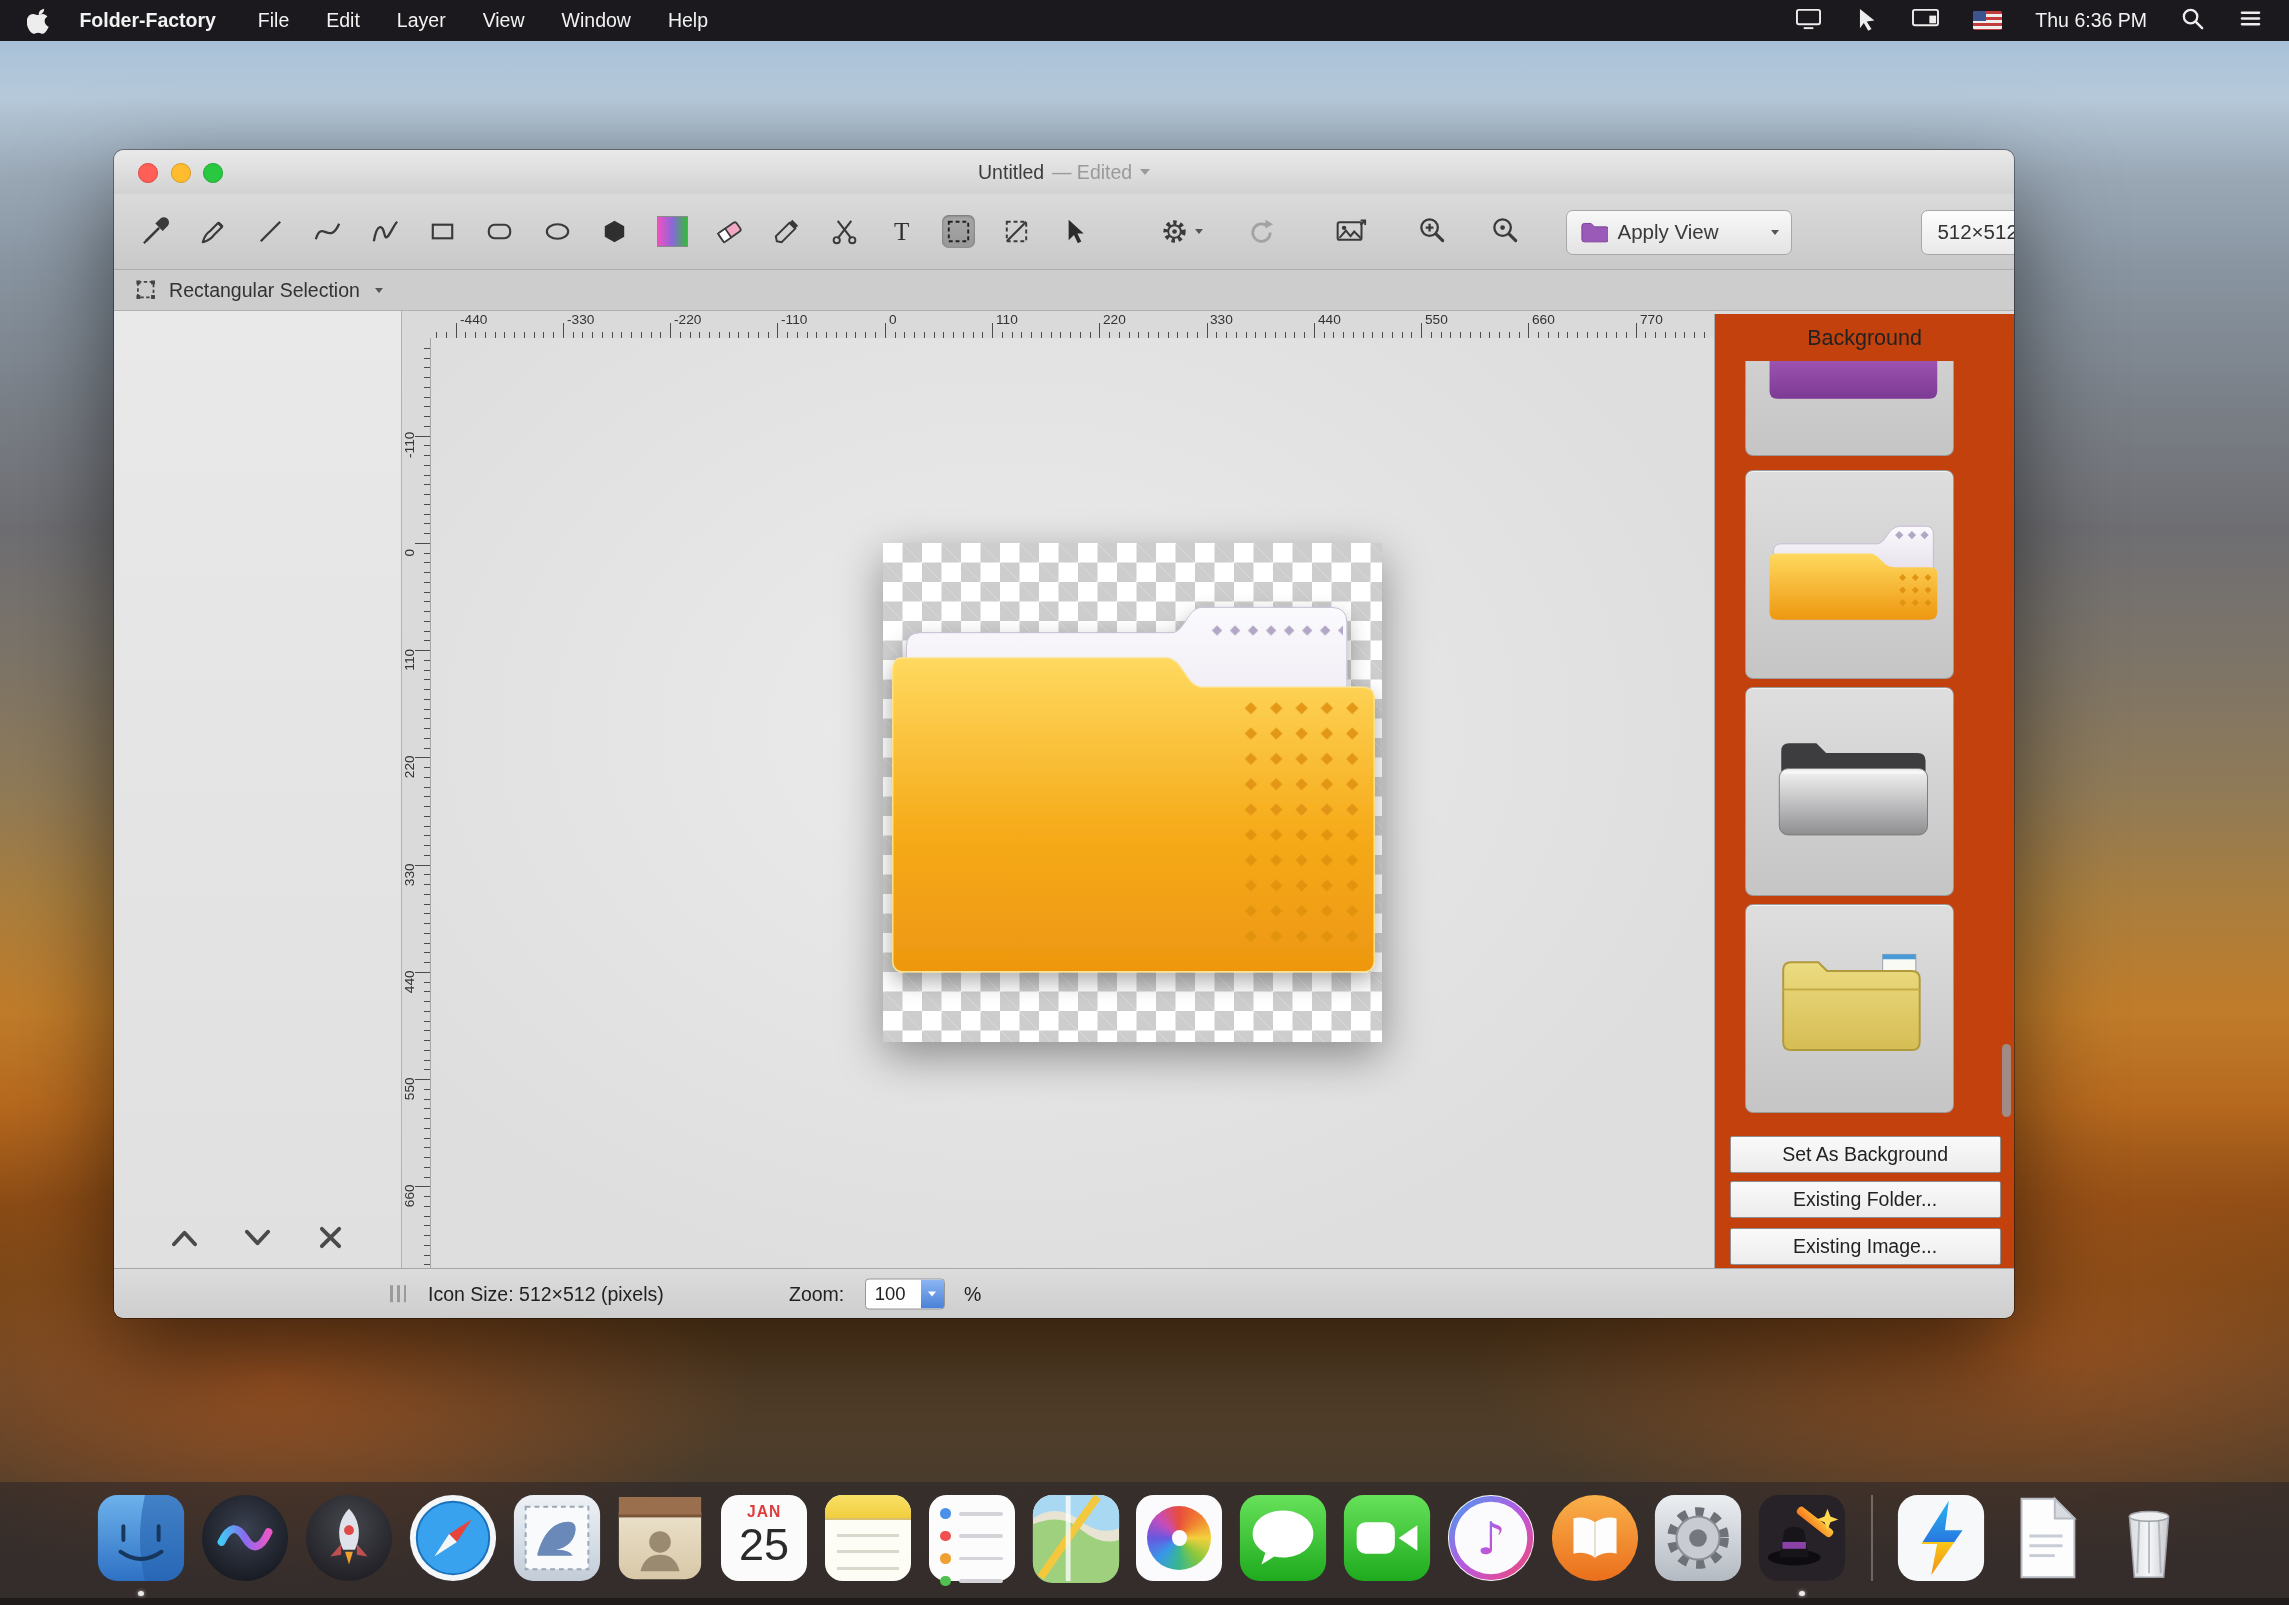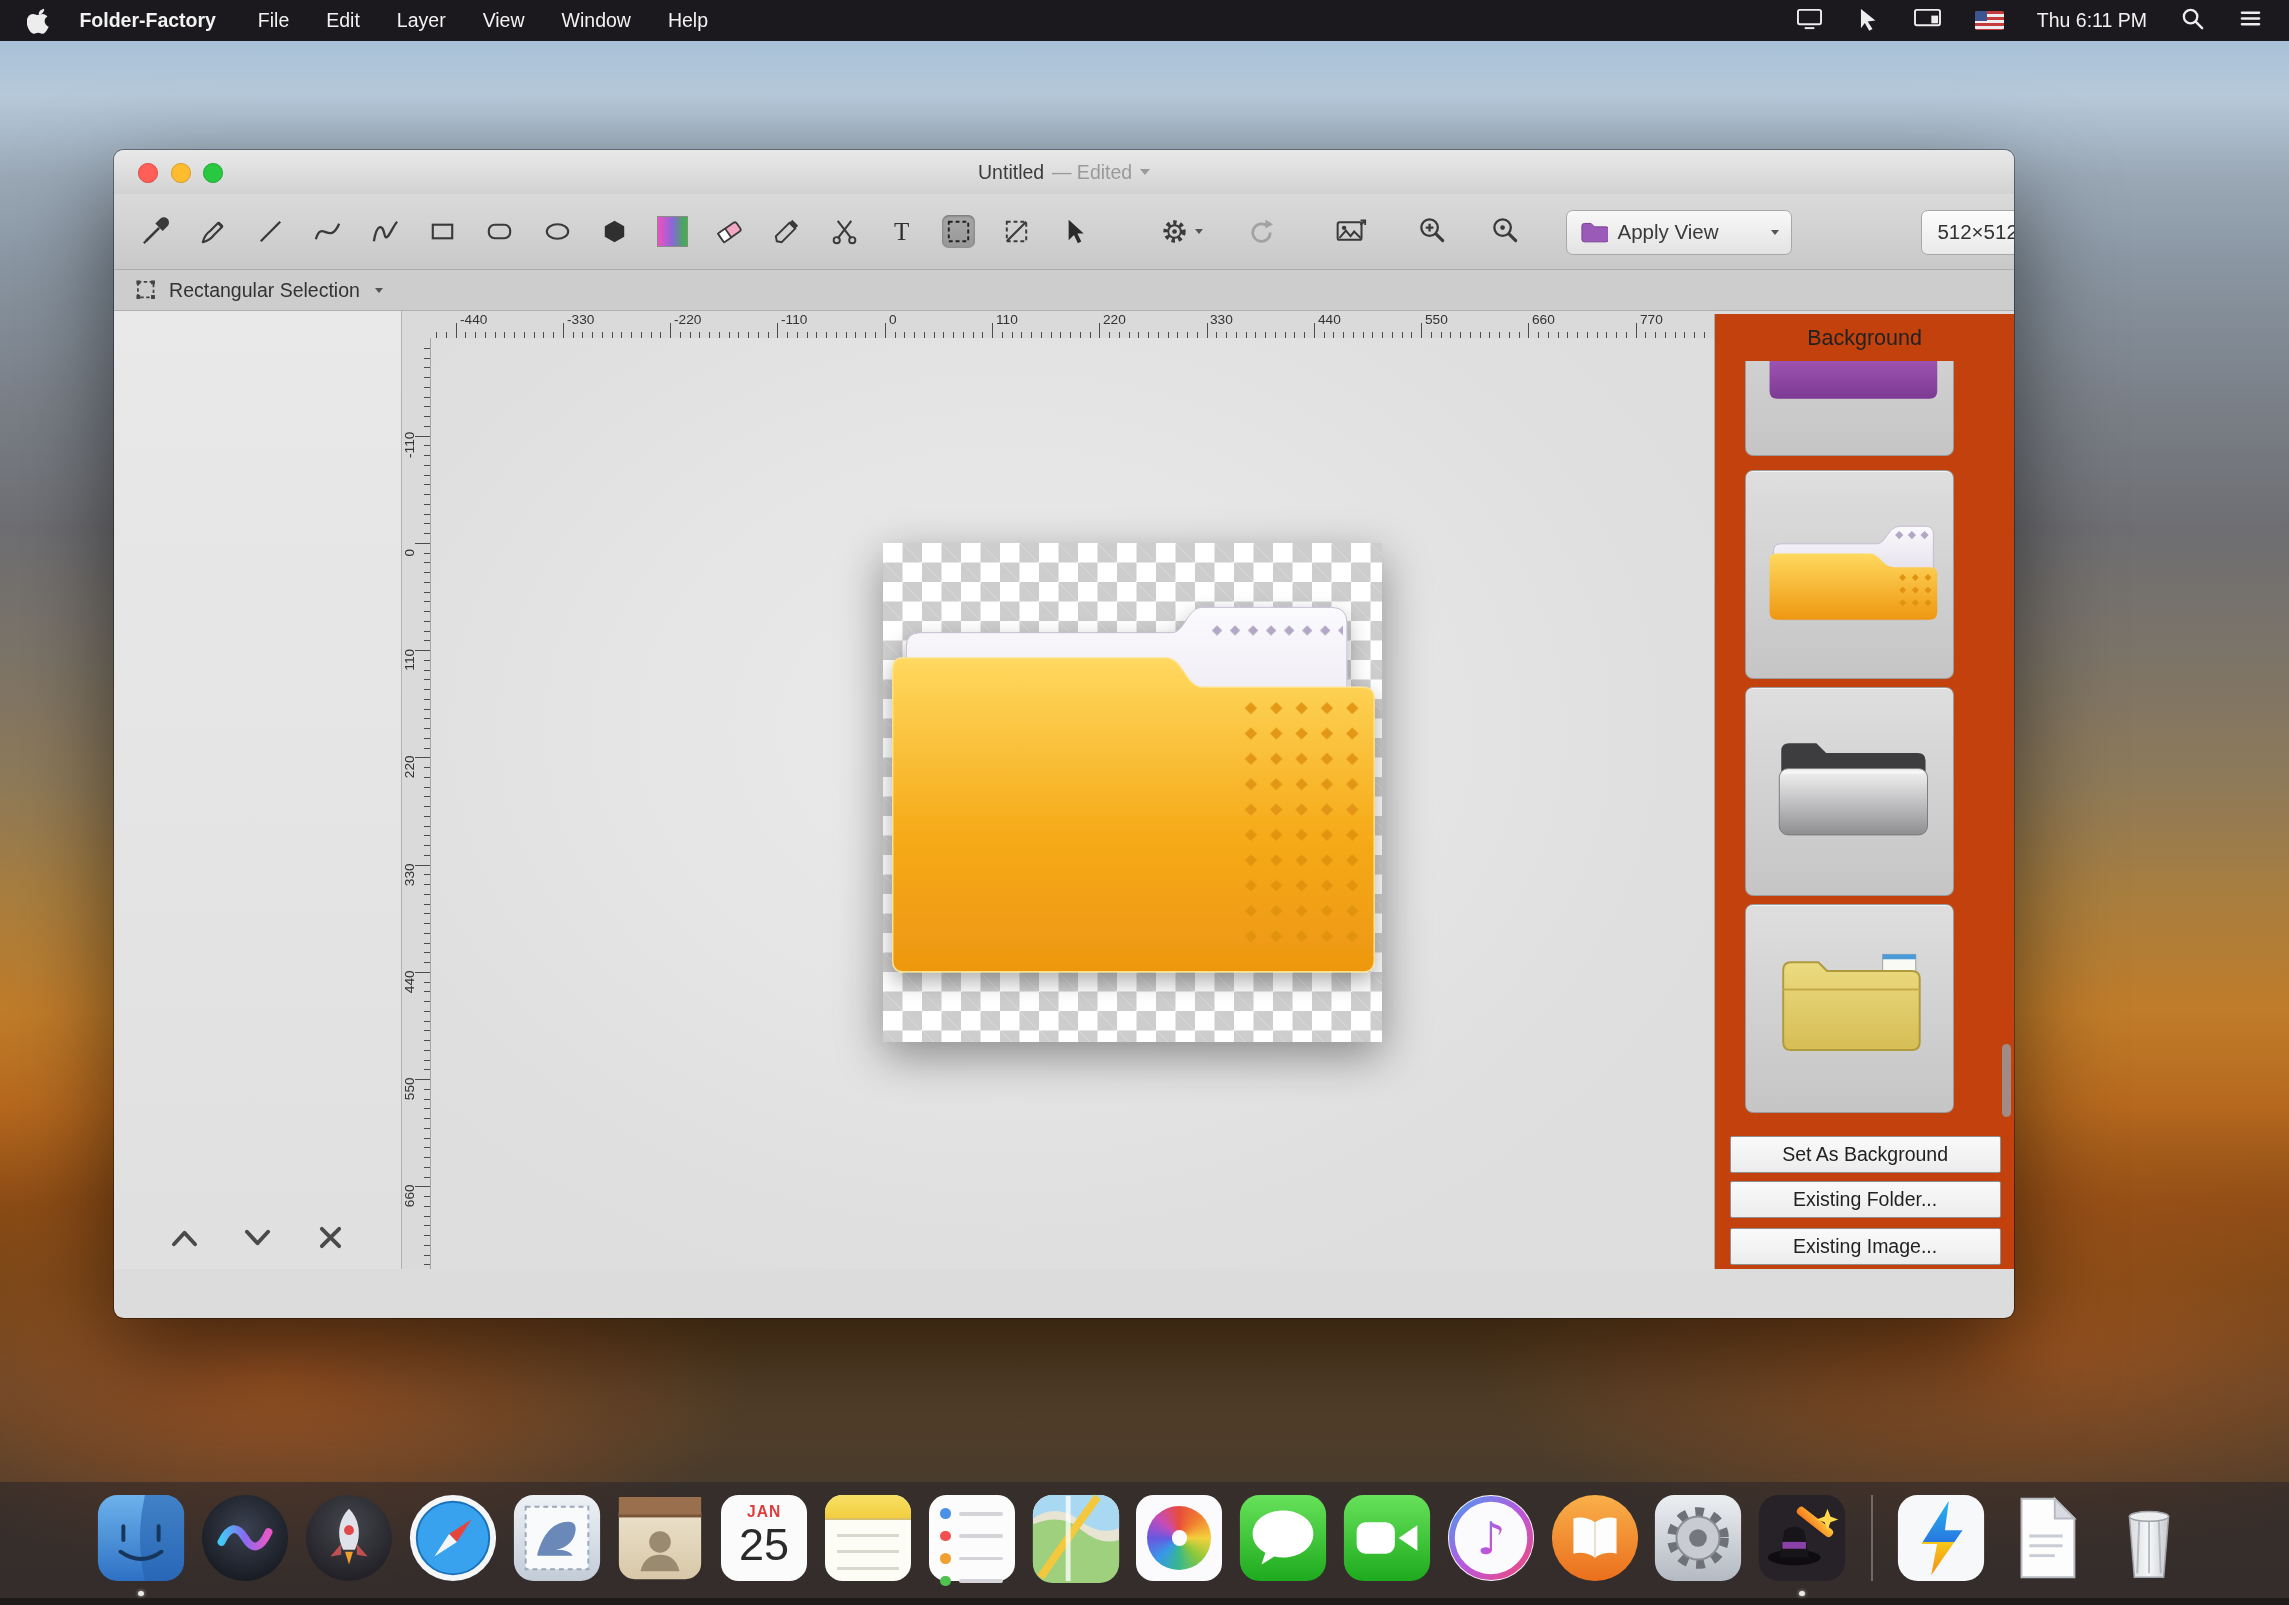--- a/index.html
+++ b/index.html
@@ -132,21 +132,21 @@
       </span>
       <span>
         <svg width="29" height="25" viewBox="0 0 30 26">
             <rect x="2" y="4" width="26" height="16" rx="2" fill="none" stroke="#ededed" stroke-width="2"></rect>
             <rect x="19" y="10" width="7" height="8" fill="#ededed"></rect>
           </svg>
       </span>
       <span class="flag">
           <i></i>
         </span>
-      <span class="clock">Thu 6:11 PM</span>
+      <span class="clock">Thu 6:36 PM</span>
       <span>
         <svg width="25" height="25" viewBox="0 0 26 26">
             <circle cx="11" cy="11" r="7" fill="none" stroke="#ededed" stroke-width="2.4"></circle>
             <line x1="16.5" y1="16.5" x2="23" y2="23" stroke="#ededed" stroke-width="2.6" stroke-linecap="round"></line>
           </svg>
       </span>
       <span>
         <svg width="25" height="25" viewBox="0 0 26 26">
             <g stroke="#ededed" stroke-width="2.4" stroke-linecap="round">
               <line x1="4" y1="7" x2="22" y2="7"></line>
@@ -736,20 +736,36 @@
             </svg>
           </div>
           <span class="sbscroll" style="top:683px;height:73px;"></span>
         </div>
         <div class="sbtn" style="top:822px;">Set As Background</div>
         <div class="sbtn" style="top:867px;">Existing Folder...</div>
         <div class="sbtn" style="top:914px;">Existing Image...</div>
       </div>
     </div>
 
+    <div class="statusbar">
+      <span class="sitem grip">
+          <i></i>
+          <i></i>
+          <i></i>
+        </span>
+      <span class="sitem" style="left:314px;">Icon Size: 512×512 (pixels)</span>
+      <span class="sitem" style="left:675px;">Zoom:</span>
+      <span class="sitem combo">
+        <span class="val">100</span>
+        <span class="seg">
+            <b></b>
+          </span>
+      </span>
+      <span class="sitem" style="left:850px;">%</span>
+    </div>
   </div>
 
   <div class="dock">
     <div class="di">
       <svg viewBox="0 0 96 96">
           <defs>
             <linearGradient id="dfb" x1="0" y1="0" x2="0" y2="1">
               <stop offset="0" stop-color="#6db2ec"></stop>
               <stop offset="1" stop-color="#2e71c4"></stop>
             </linearGradient>

